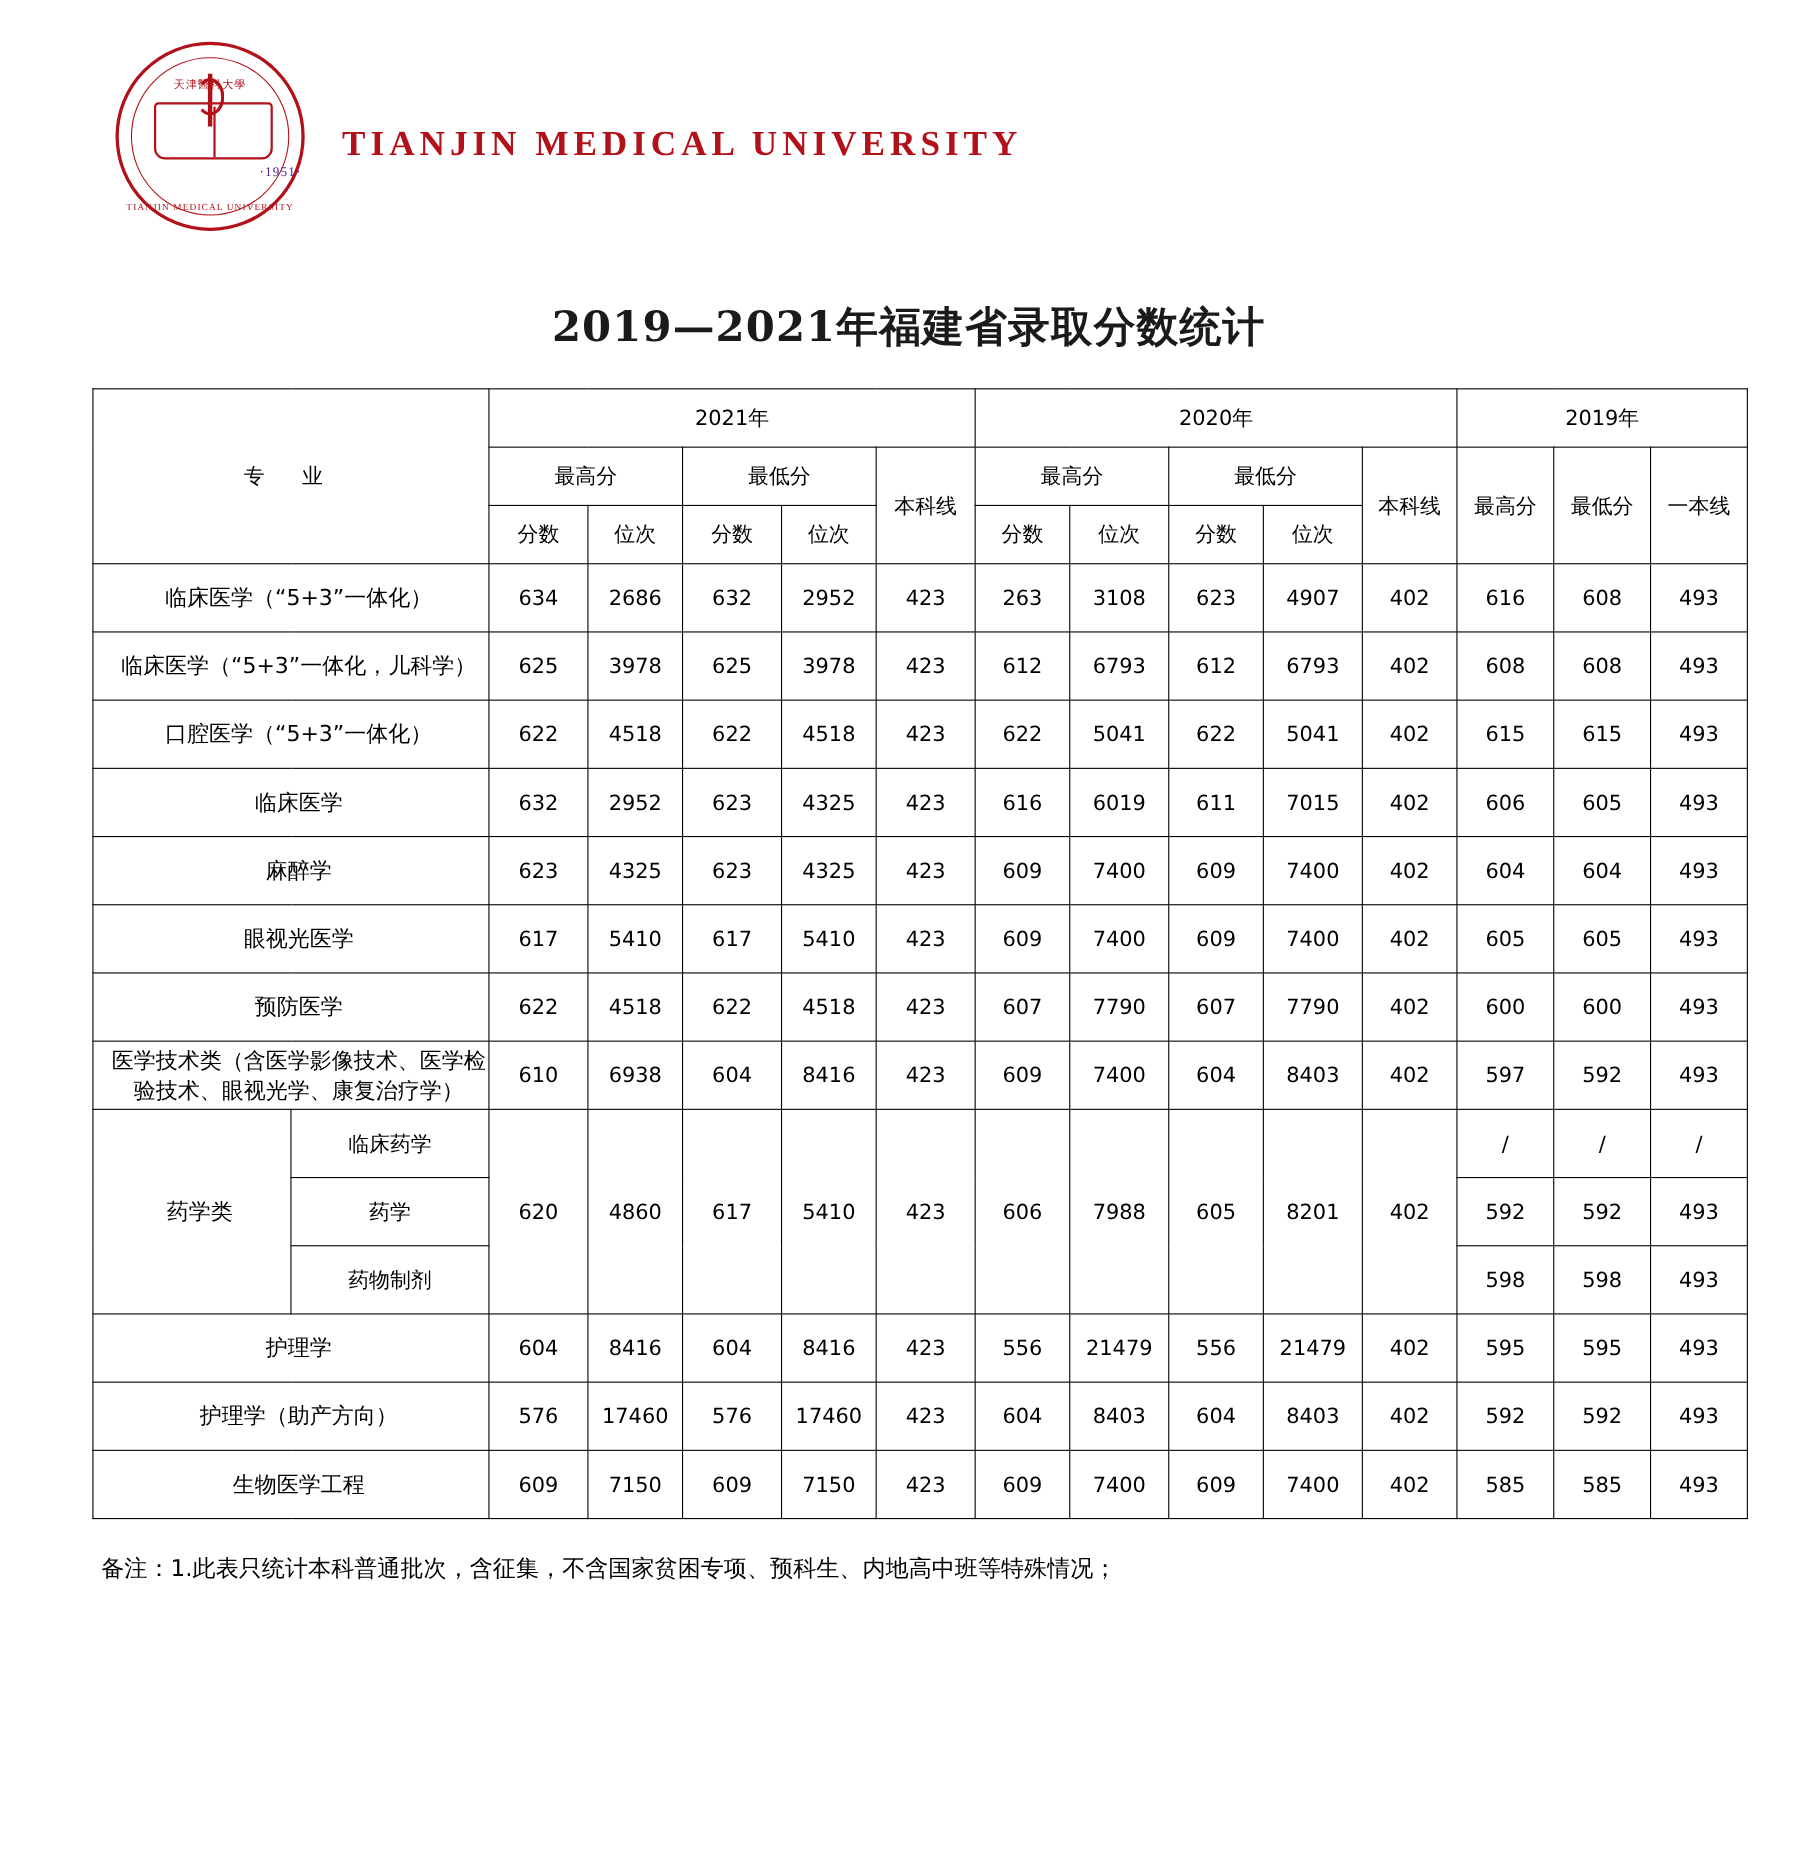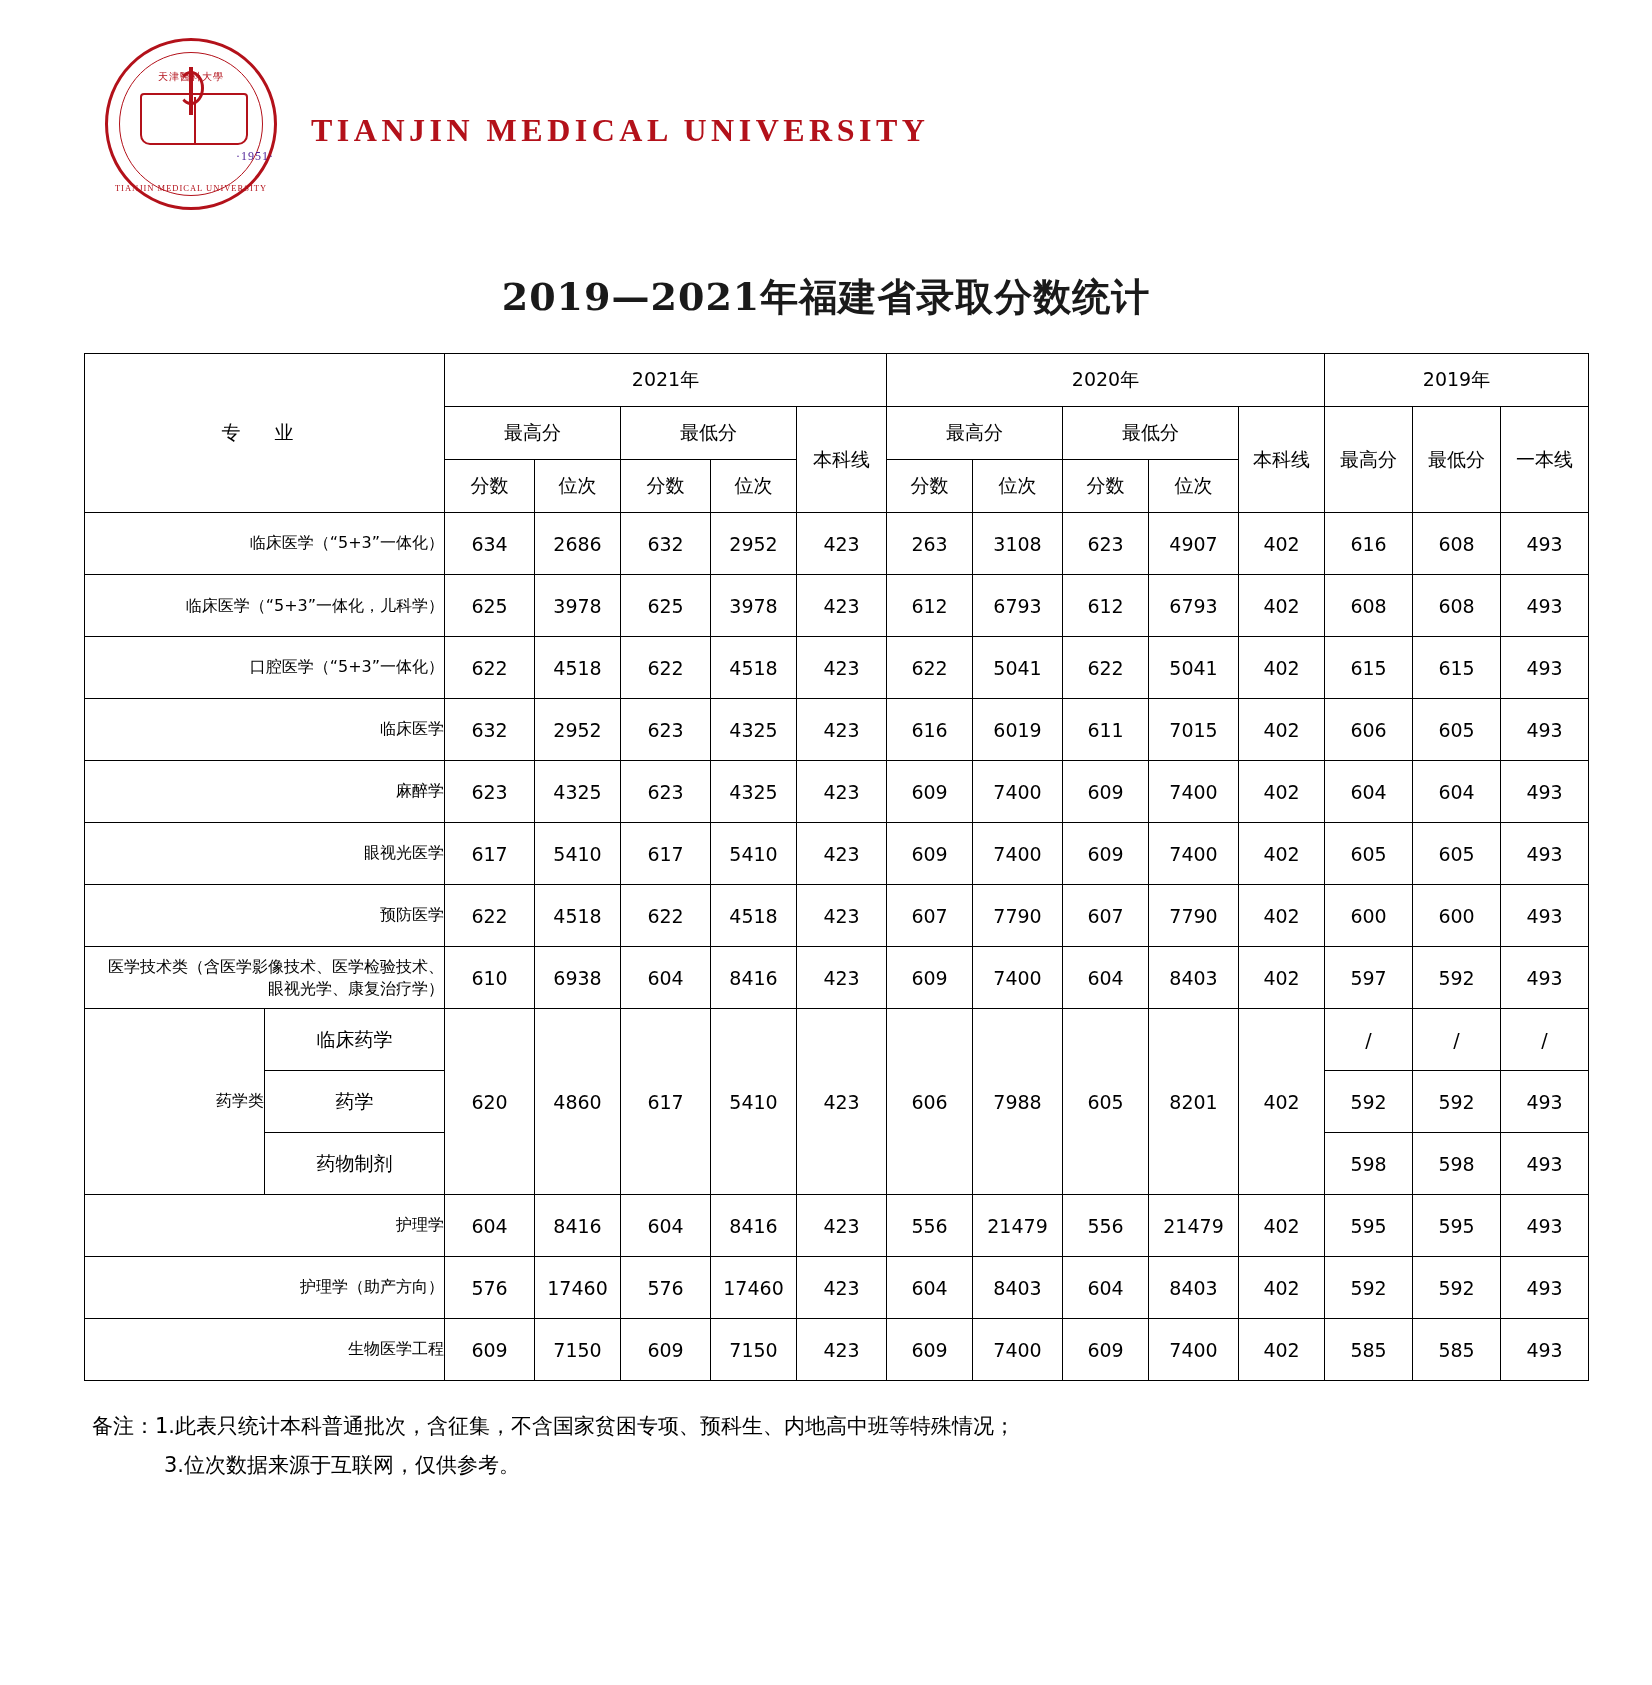--- a/index.html
+++ b/index.html
@@ -156,23 +156,23 @@
   table.score td, table.score th {
     border: 1px solid #000000;
     text-align: center;
     font-weight: normal;
     padding: 0;
     height: 52px;
     font-family: "DejaVu Sans", "Liberation Sans", sans-serif;
     font-size: 19px;
   }
   table.score td.major {
-    text-align: right;
+    text-align: center;
     padding-left: 14px;
-    font-size: 16px;
+    font-size: 20px;
   }
   td.major.small {
     font-size: 17px;
     line-height: 1.35;
   }
   td.sub-major {
     text-align: left;
     padding-left: 18px;
     font-size: 20px;
   }
@@ -479,16 +479,15 @@
           <td class="num">585</td>
           <td class="num">585</td>
           <td class="num">493</td>
         </tr>
       </tbody>
     </table>
   </div>
 
   <div class="notes">
     <div class="line1">备注：1.此表只统计本科普通批次，含征集，不含国家贫困专项、预科生、内地高中班等特殊情况；</div>
-    <div class="line3">3.位次数据来源于互联网，仅供参考。</div>
   </div>
 
 </div>
 
 </body></html>

